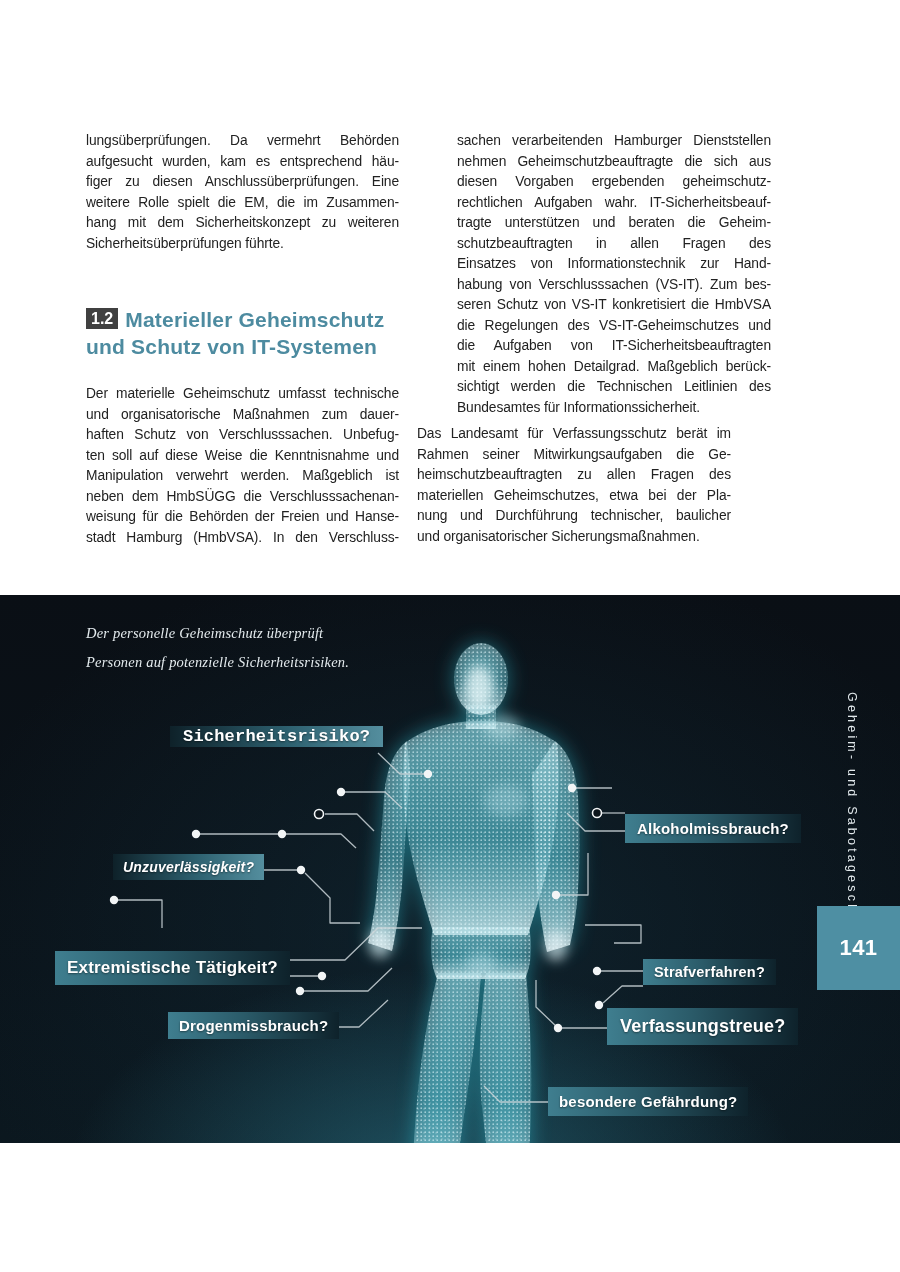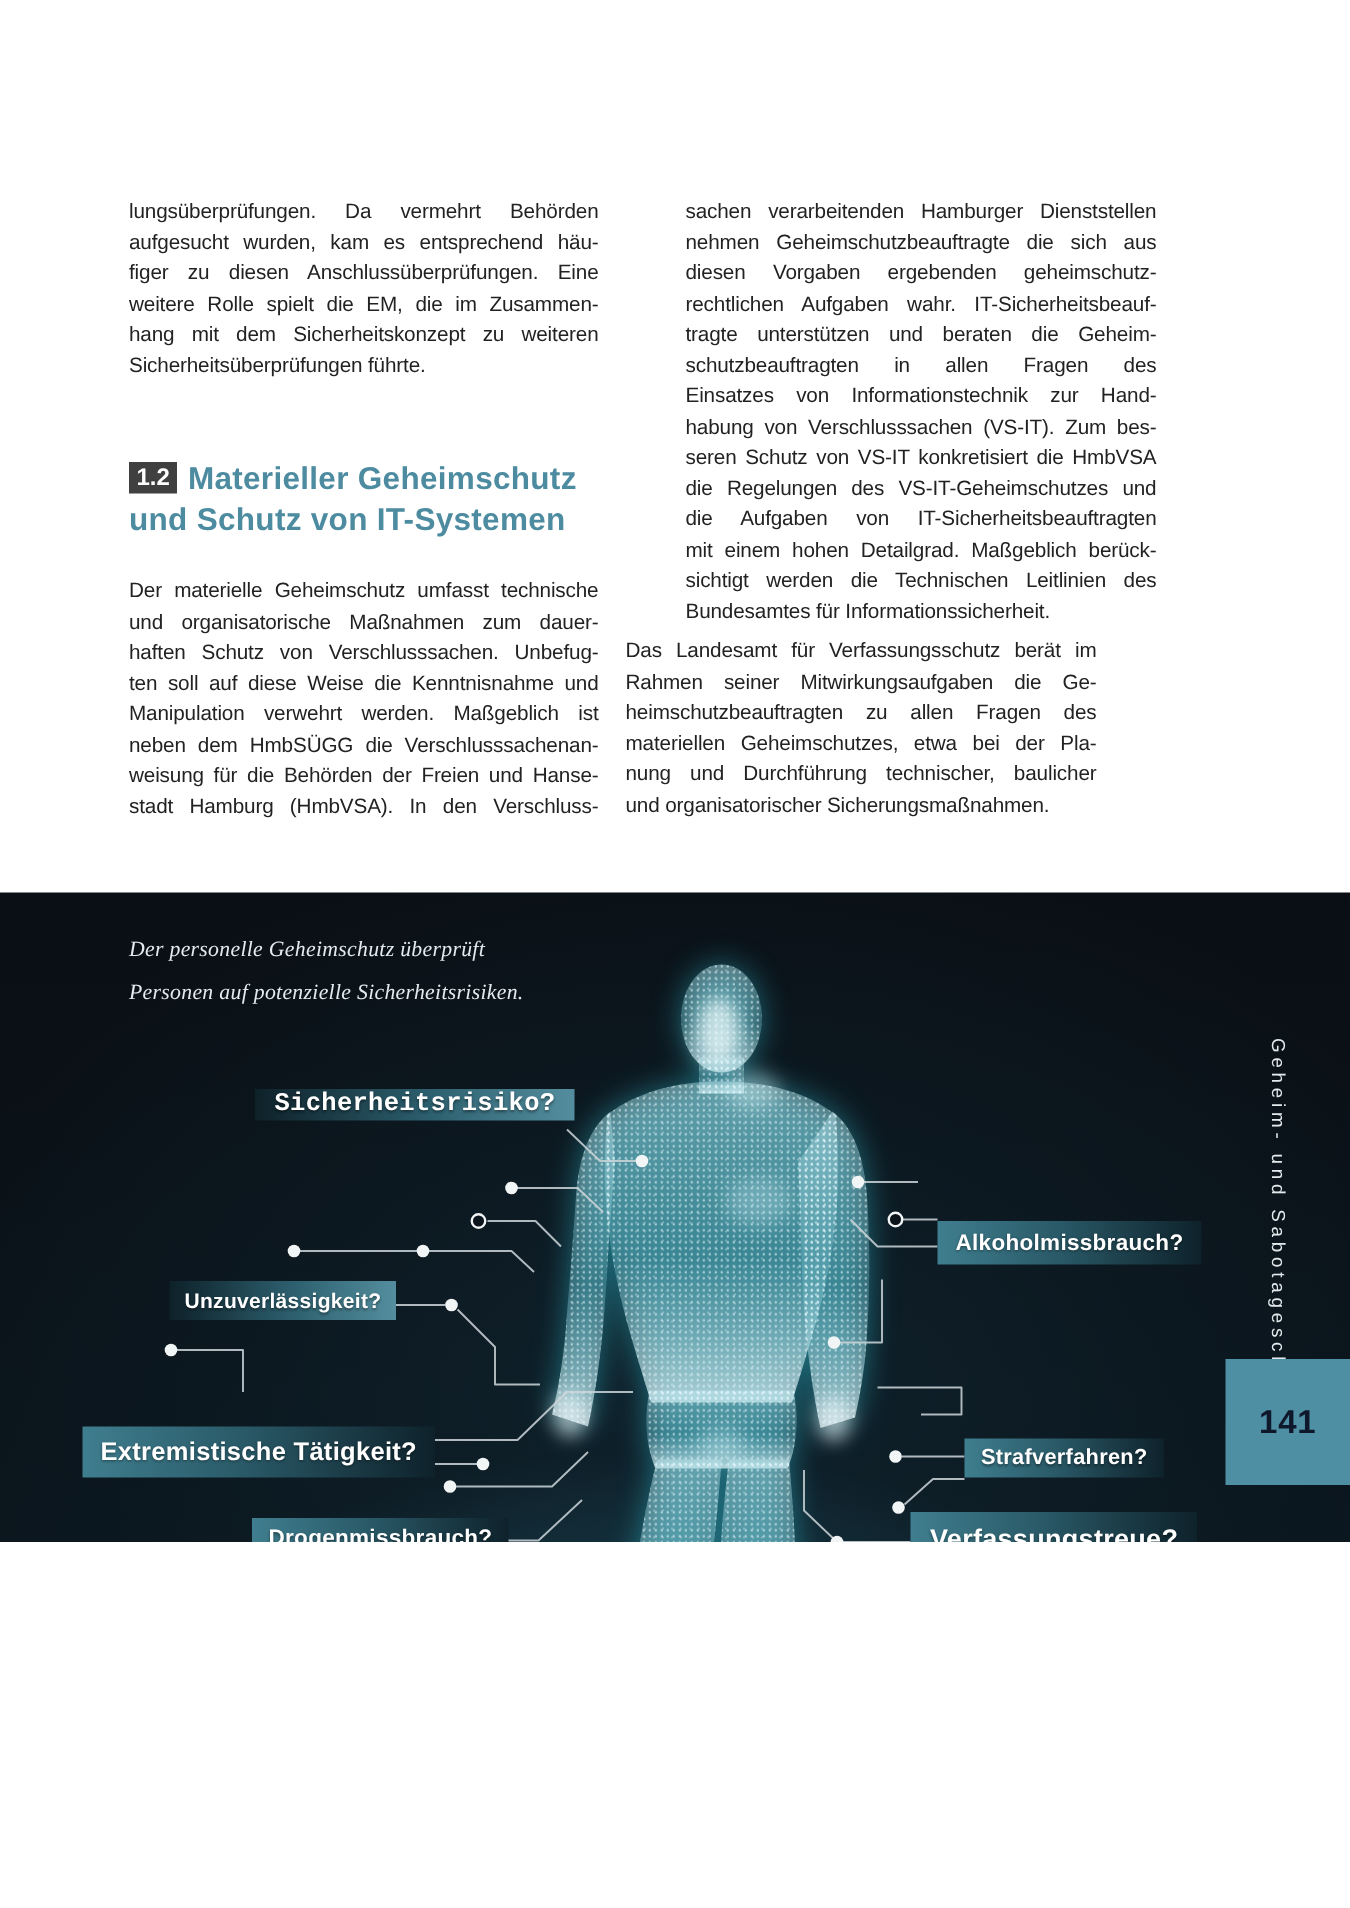--- a/index.html
+++ b/index.html
@@ -1,18 +1,18 @@
 <!DOCTYPE html>
 <html><head>
 <meta charset="utf-8">
 <style>
   * { margin:0; padding:0; box-sizing:border-box; }
   html,body { background:#ffffff; }
   #page {
-    position:relative; width:900px; height:1028px; margin:0 auto;
+    position:relative; width:900px; height:1143px; margin:0 auto;
     background:#ffffff; overflow:hidden;
     font-family:"Liberation Sans", sans-serif;
     color:#1e1e1e;
   }
   
   .col { position:absolute; font-size:13.8px; line-height:20.5px; color:#222; letter-spacing:-0.1px; }
   .tline { white-space:nowrap; text-align:justify; text-align-last:justify; }
   .para-end .tline:last-child { text-align-last:left; }
   #para-l1 { left:86px; top:131px; width:313px; }
   #para-l2 { left:86px; top:384px; width:313px; }
@@ -40,37 +40,37 @@
     font-size:14.5px; line-height:29px; color:#e4ebee; letter-spacing:0.2px;
   }
   #caption .tline { white-space:nowrap; text-align:left; text-align-last:left;font-family:Liberation Serif, serif; }
   .lab {
     position:absolute; color:#ffffff; font-weight:600; letter-spacing:0.2px;
     text-shadow:0 1px 2px rgba(0,0,0,0.45); white-space:nowrap;
   }
   .lab-dark-to-teal { background:linear-gradient(90deg, #0e2129 0%, #2d606f 55%, #548e9e 100%); }
   .lab-teal-to-dark { background:linear-gradient(90deg, #3f7e8f 0%, #2a5a68 45%, #0e222b 100%); }
   #lab-sicherheit   { left:170px; top:131px; font-size:17px; padding:1px 13px;font-family:Liberation Mono, monospace; }
-  #lab-unzuver      { left:113px; top:259px; font-size:14px;   padding:5px 10px; }
+  #lab-unzuver      { left:113px; top:259px; font-size:14px;   padding:5px 10px;font-style:italic; }
   #lab-extrem      { left:55px;  top:356px; font-size:17px;   padding:7px 12px; }
   #lab-drogen      { left:168px; top:417px; font-size:15px;   padding:5px 11px; }
   #lab-alkohol     { left:625px; top:219px; font-size:15px;   padding:6px 12px; }
   #lab-straf       { left:643px; top:364px; font-size:14.5px; padding:5px 11px; }
   #lab-verfassung  { left:607px; top:413px; font-size:18px;   padding:8px 13px; }
   #lab-besondere   { left:548px; top:492px; font-size:15px;   padding:6px 11px; }
   #sidebar-vtext {
     position:absolute; right:41px; top:97px;
     writing-mode:vertical-rl; font-size:12.5px; letter-spacing:3.2px;
     color:#e2e9ec; font-weight:400;
   }
   #pagenum-box {
     position:absolute; right:0; top:311px; width:83px; height:84px;
     background:#4e8fa3; display:flex; align-items:center; justify-content:center;
   }
-  #pagenum-box span { color:#0f172a; font-size:22px; font-weight:700; letter-spacing:0.5px; }
+  #pagenum-box span { color:#ffffff; font-size:22px; font-weight:700; letter-spacing:0.5px; }
   #bottom-strip {
     position:absolute; left:0; bottom:0; width:100%; height:6px;
     background:linear-gradient(90deg,#8fbccb 0%, #b7dae4 60%, #9cc6d3 100%);
   }
 </style>
 </head>
 <body>
 
 <div id="page">
 

